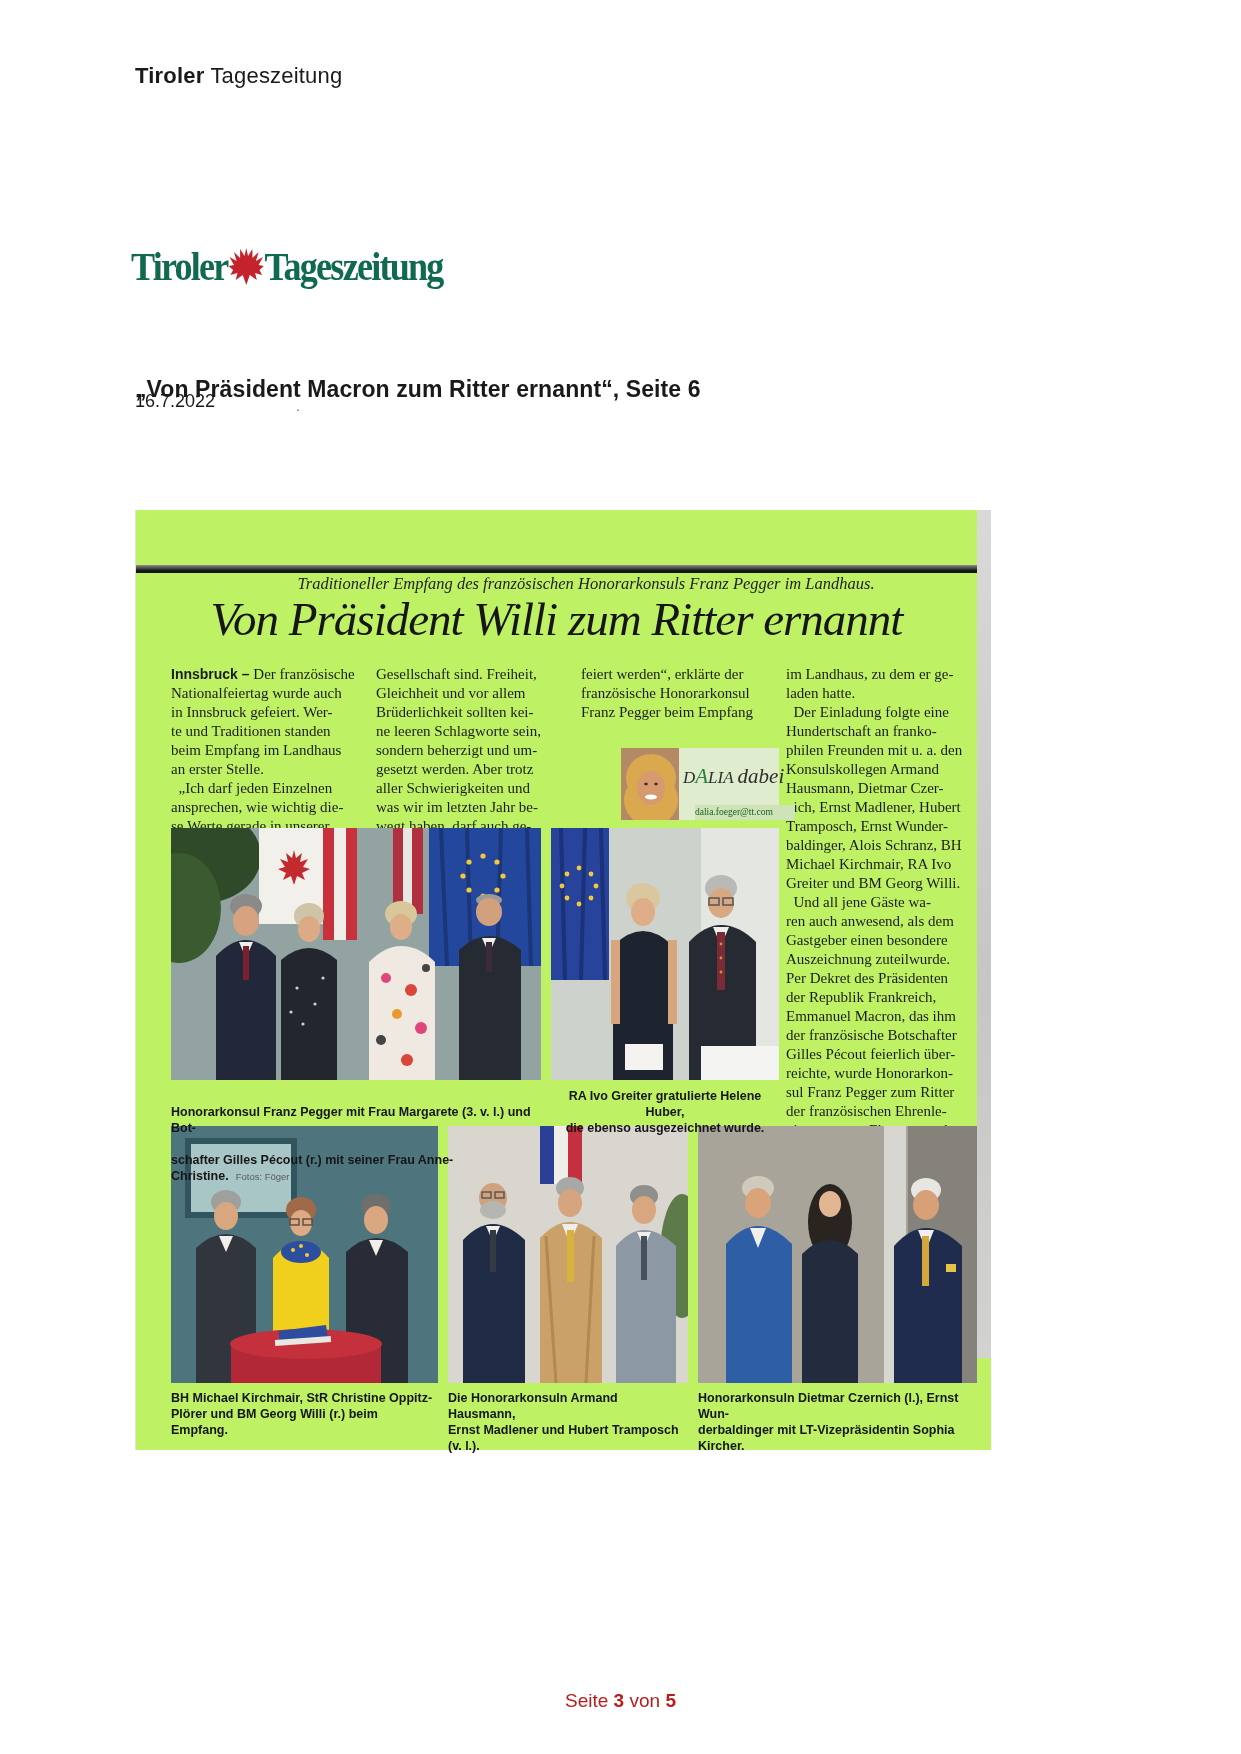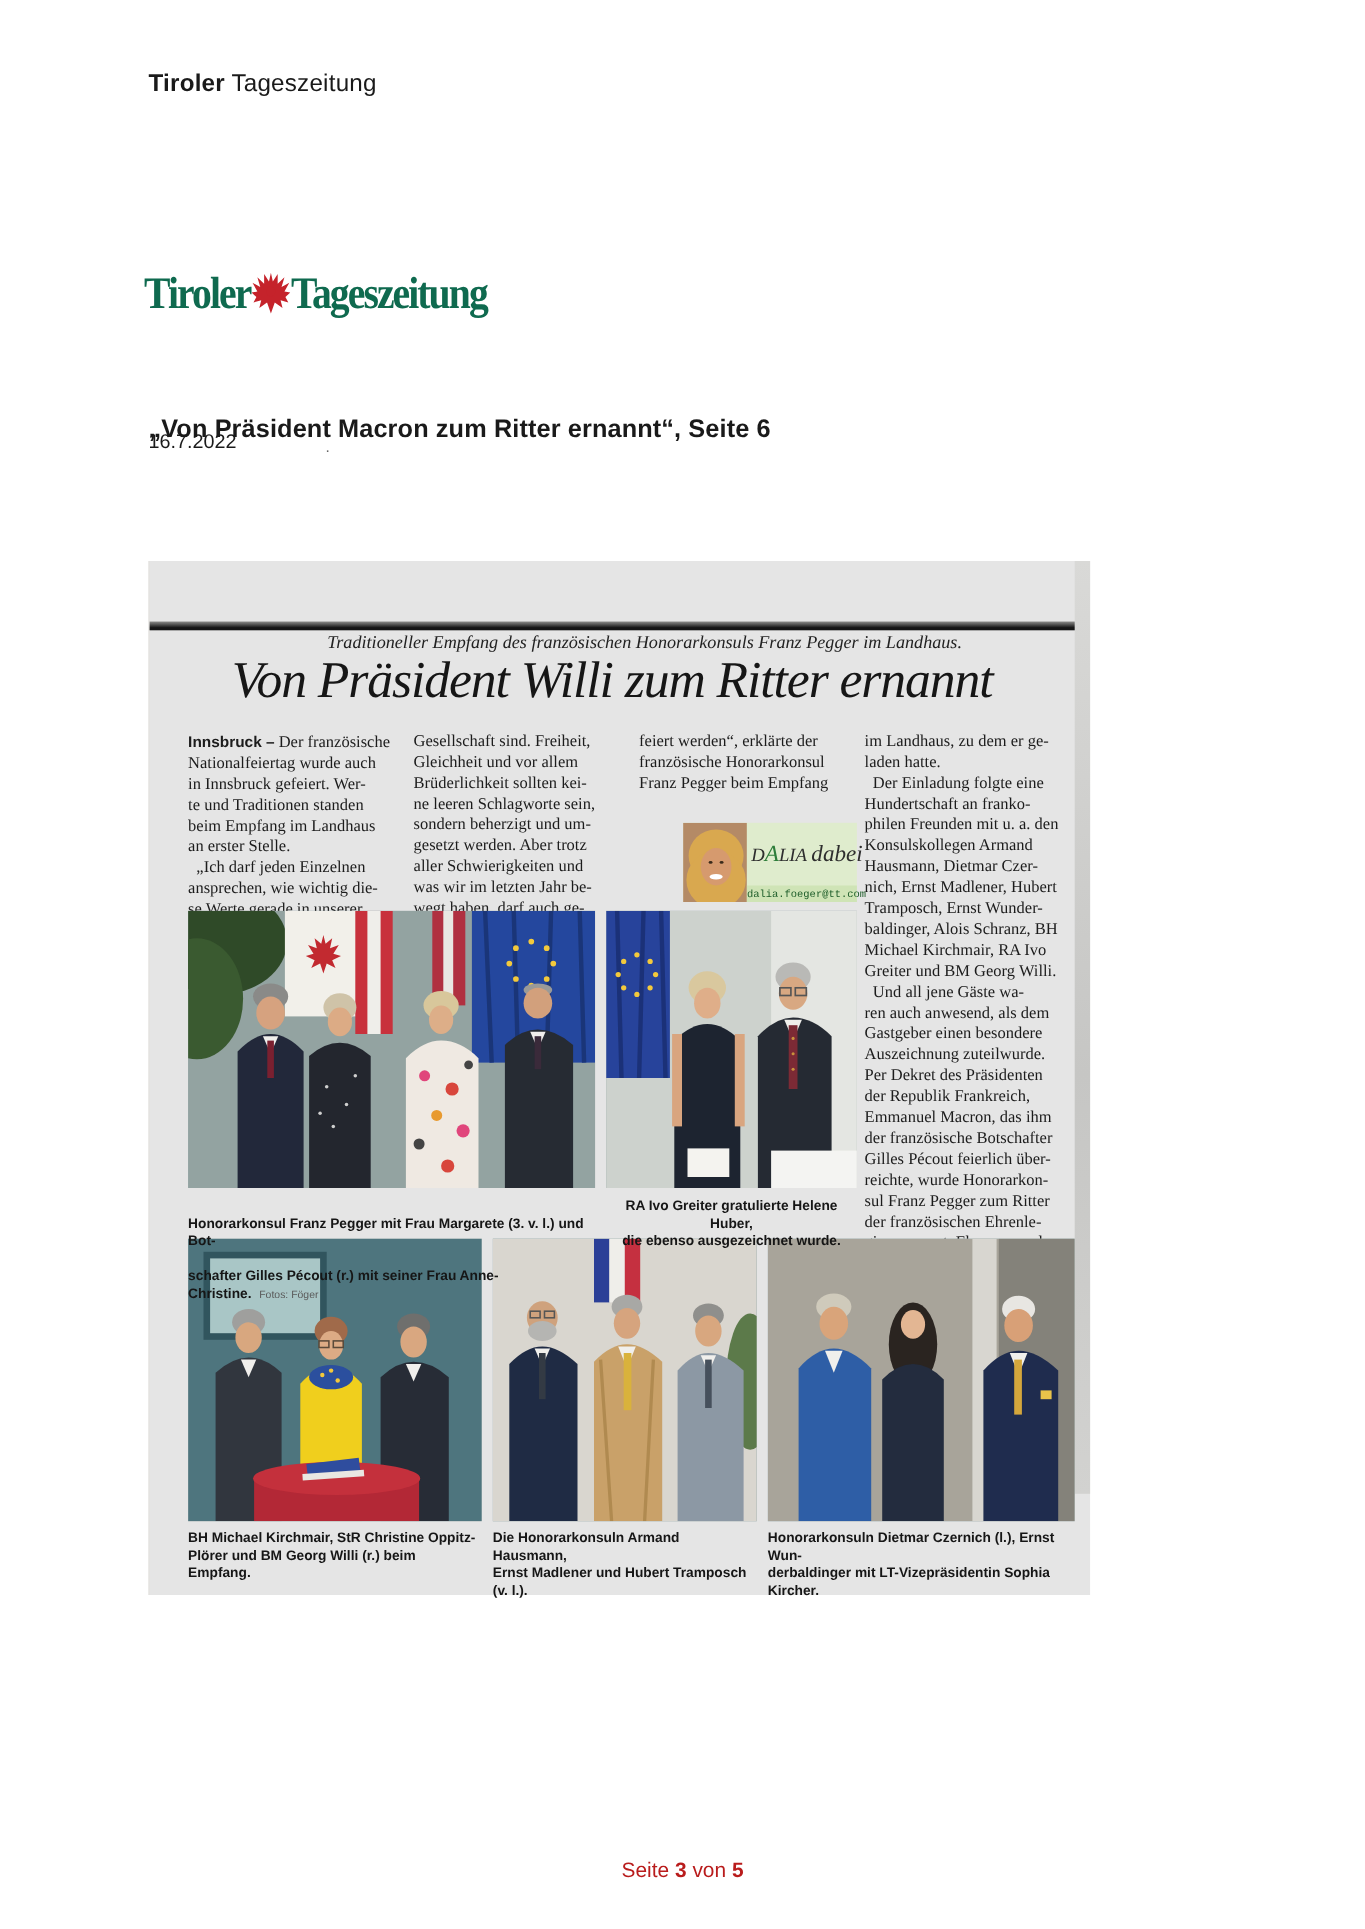--- a/index.html
+++ b/index.html
@@ -17,21 +17,21 @@
   .tt-logo .word{white-space:nowrap;}
   .tt-eagle{width:40px;height:42px;margin:0 1px;flex:0 0 auto;}
 
   
   .doc-headline{position:absolute;left:135px;top:376px;font-size:23px;font-weight:700;letter-spacing:.1px;}
   .doc-date{position:absolute;left:135px;top:391px;font-size:18px;}
   .stray-dot{position:absolute;left:296px;top:398px;font-size:14px;color:#666;}
 
   
   .clip{position:absolute;left:135px;top:510px;width:855px;height:940px;
-        background:#e5e5e5;border-left:1px solid #e3e2de;
+        background:#bef264;border-left:1px solid #e3e2de;
         font-family:"Liberation Serif",serif;}
   .scan-strip{position:absolute;left:841px;top:0;width:14px;height:848px;
         background:linear-gradient(180deg,#d9d9d7,#c6c6c4 55%,#d2d2d0);}
   .top-bar{position:absolute;left:0;top:55px;width:841px;height:8px;
         background:linear-gradient(180deg,#8d8d8b,#151515 70%);}
   .kicker{position:absolute;left:60px;top:64px;width:780px;text-align:center;
         font-style:italic;font-size:16.5px;color:#222;}
   .art-headline{position:absolute;left:0;top:82px;width:841px;text-align:center;
         font-style:italic;font-weight:400;font-size:47px;color:#161616;
         letter-spacing:-1px;}
@@ -45,23 +45,23 @@
   
   .dalia-box{position:absolute;left:485px;top:238px;width:158px;height:72px;
         background:#dfeccd;display:flex;}
   .dalia-photo{width:58px;height:72px;flex:0 0 auto;}
   .dalia-panel{position:relative;flex:1;}
   .dalia-title{position:absolute;left:4px;top:16px;width:92px;text-align:center;
         font-family:"Liberation Serif",serif;font-style:italic;color:#2e2e2e;
         font-size:17px;white-space:nowrap;}
   .dalia-title .d2{color:#2e7d3a;font-size:21px;}
   .dalia-title .d3{margin-left:4px;font-weight:400;font-size:21px;}
-  .dalia-email{position:absolute;left:0;bottom:0;width:100%;height:15px;
-        background:#cfe4b6;color:#1c5c28;font-family:Liberation Mono, monospace;
-        font-size:9.5px;line-height:15px;text-align:right;}
+  .dalia-email{position:absolute;left:16px;bottom:0;width:100%;height:15px;
+        background:#cfe4b6;color:#1c5c28;font-family:Liberation Serif, serif;
+        font-size:9.5px;line-height:15px;text-align:left;}
 
   .photo{position:absolute;overflow:hidden;background:#9aa;}
   .photo svg{display:block;width:100%;height:100%;}
   .ph1{left:35px;top:318px;width:370px;height:252px;}
   .ph2{left:415px;top:318px;width:228px;height:252px;}
   .ph3{left:35px;top:616px;width:267px;height:257px;}
   .ph4{left:312px;top:616px;width:240px;height:257px;}
   .ph5{left:562px;top:616px;width:279px;height:257px;}
 
   .caption{position:absolute;font-family:"Liberation Sans",sans-serif;font-weight:700;

